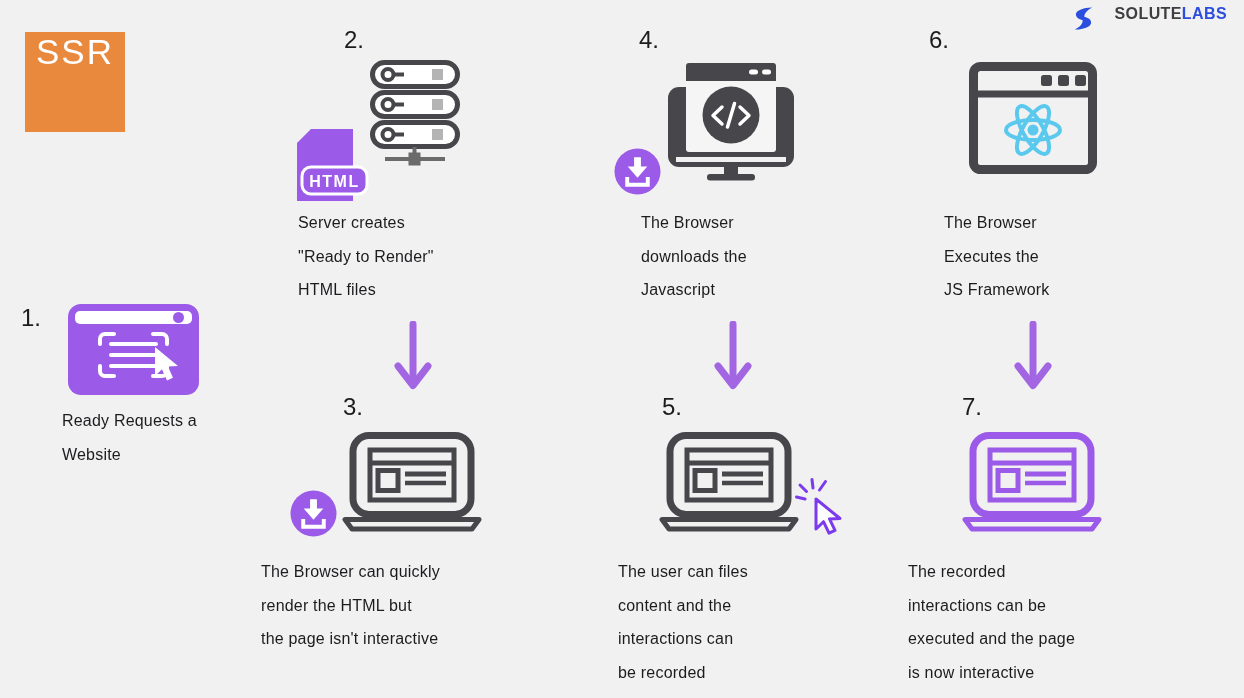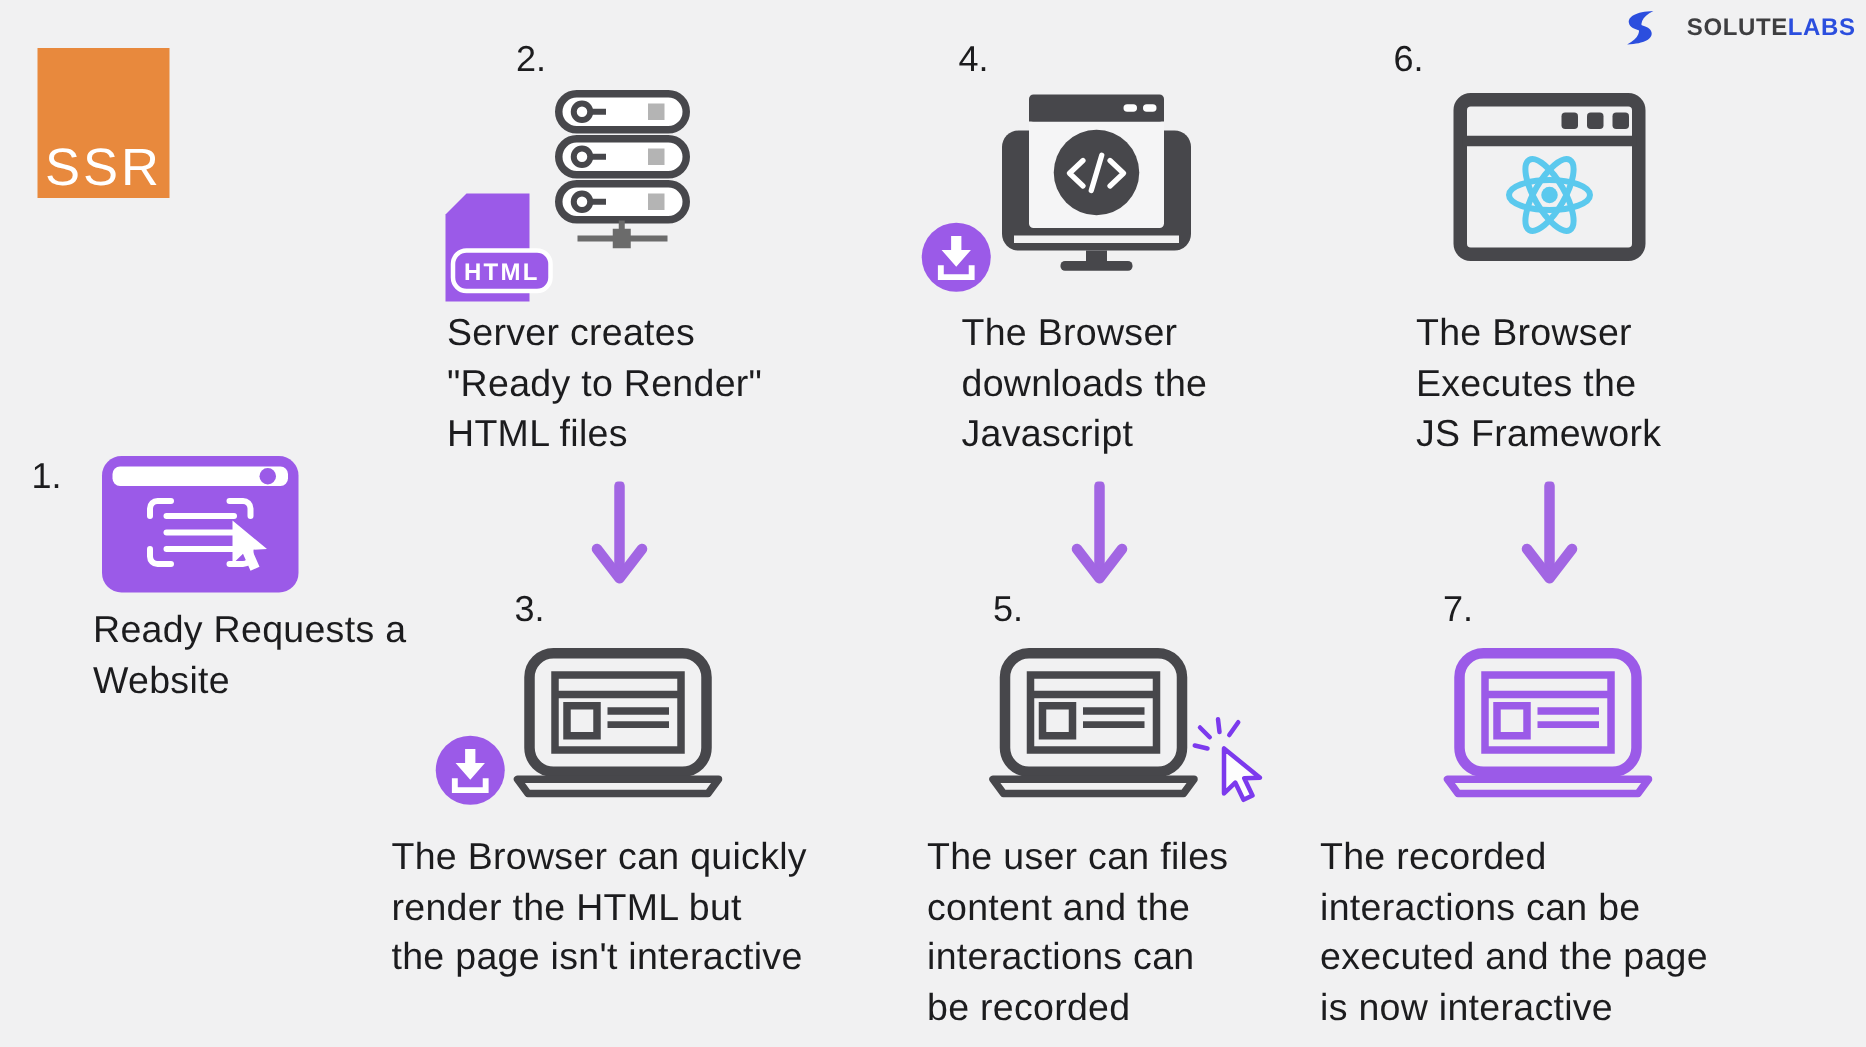--- a/index.html
+++ b/index.html
@@ -7,29 +7,29 @@
     --arrow:#a266e3; --dark:#47474b; --react:#5bc9ee; --logo-blue:#2b4ede;
     --logo-dark:#3e3e40; --cursor:#7c3aed; --gray:#b4b4b4; --connector:#6b6b6b;
   }
   *{margin:0;padding:0;box-sizing:border-box}
   html,body{width:1244px;height:698px}
   body{
     position:relative;background:var(--bg);overflow:hidden;
     font-family:"Liberation Sans","DejaVu Sans",sans-serif;color:var(--text);
   }
   .abs{position:absolute}
-  .ssr-badge{left:25px;top:32px;width:88px;height:100px;background:var(--orange);
-    display:flex;align-items:flex-end;justify-content:center}
+  .ssr-badge{left:25px;top:32px;width:100px;height:100px;background:var(--orange);
+    display:flex;align-items:flex-start;justify-content:center}
   .ssr-badge span{color:#fff;font-size:35px;font-weight:500;letter-spacing:2px}
-  .logo{top:5px;right:7px;display:flex;align-items:center;gap:18px}
+  .logo{top:5px;right:17px;display:flex;gap:18px}
   .logo-text{font-size:16px;font-weight:bold;letter-spacing:.4px}
   .logo-text .t1{color:var(--logo-dark)}
   .logo-text .t2{color:var(--logo-blue)}
   .stepnum{font-size:24px;font-weight:500;line-height:26px}
-  .caption{font-size:25px;font-weight:500;line-height:33.5px;letter-spacing:.2px;
+  .caption{font-size:16px;font-weight:500;line-height:33.5px;letter-spacing:.2px;
     white-space:pre-line;color:var(--text)}
   .ic-dark{color:var(--dark)}
   .ic-purple{color:var(--purple)}
   .ic-arrow{color:var(--arrow)}
   svg{display:block;overflow:visible}
   svg text{font-family:"Liberation Sans","DejaVu Sans",sans-serif;font-weight:bold}
 </style>
 </head>
 <body>
 
@@ -214,17 +214,17 @@
 
 <svg class="abs ic-arrow" style="left:1014px;top:321px" width="38" height="74">
     <use href="#arrow-down"></use>
   </svg>
 
 <div>
   <div class="abs stepnum" style="left:962px;top:394px">7.</div>
   <svg class="abs ic-purple" style="left:962px;top:432px" width="140" height="100">
       <use href="#laptop"></use>
     </svg>
-  <div class="abs caption" style="left:880px;top:555px">The recorded
+  <div class="abs caption" style="left:908px;top:555px">The recorded
 interactions can be
 executed and the page
 is now interactive</div>
 </div>
 
 </body></html>

